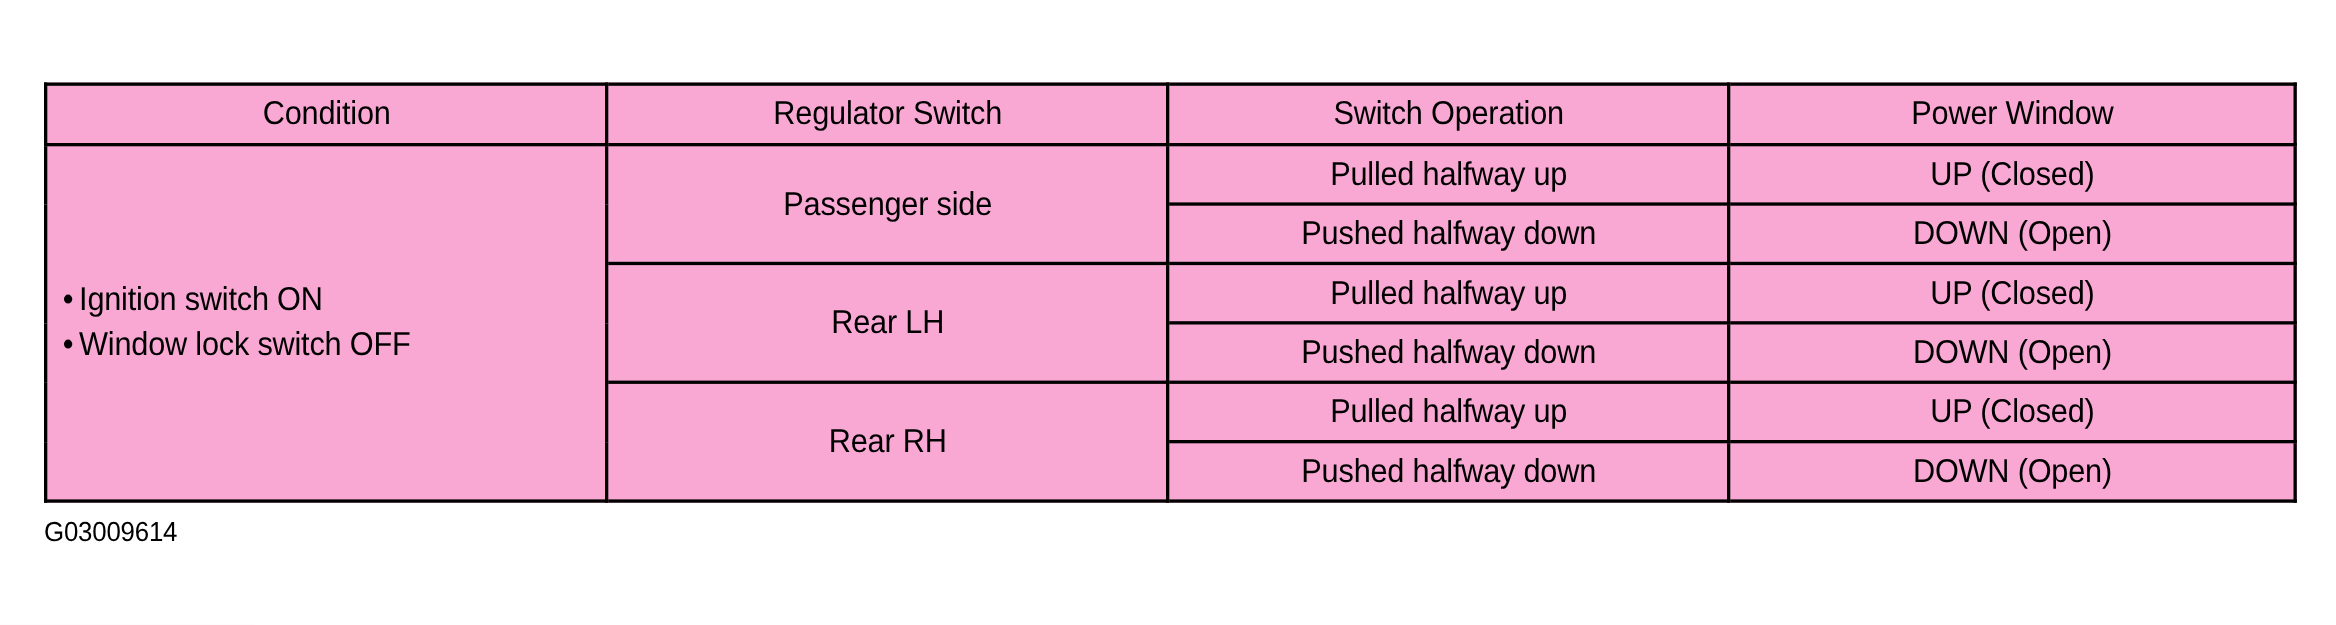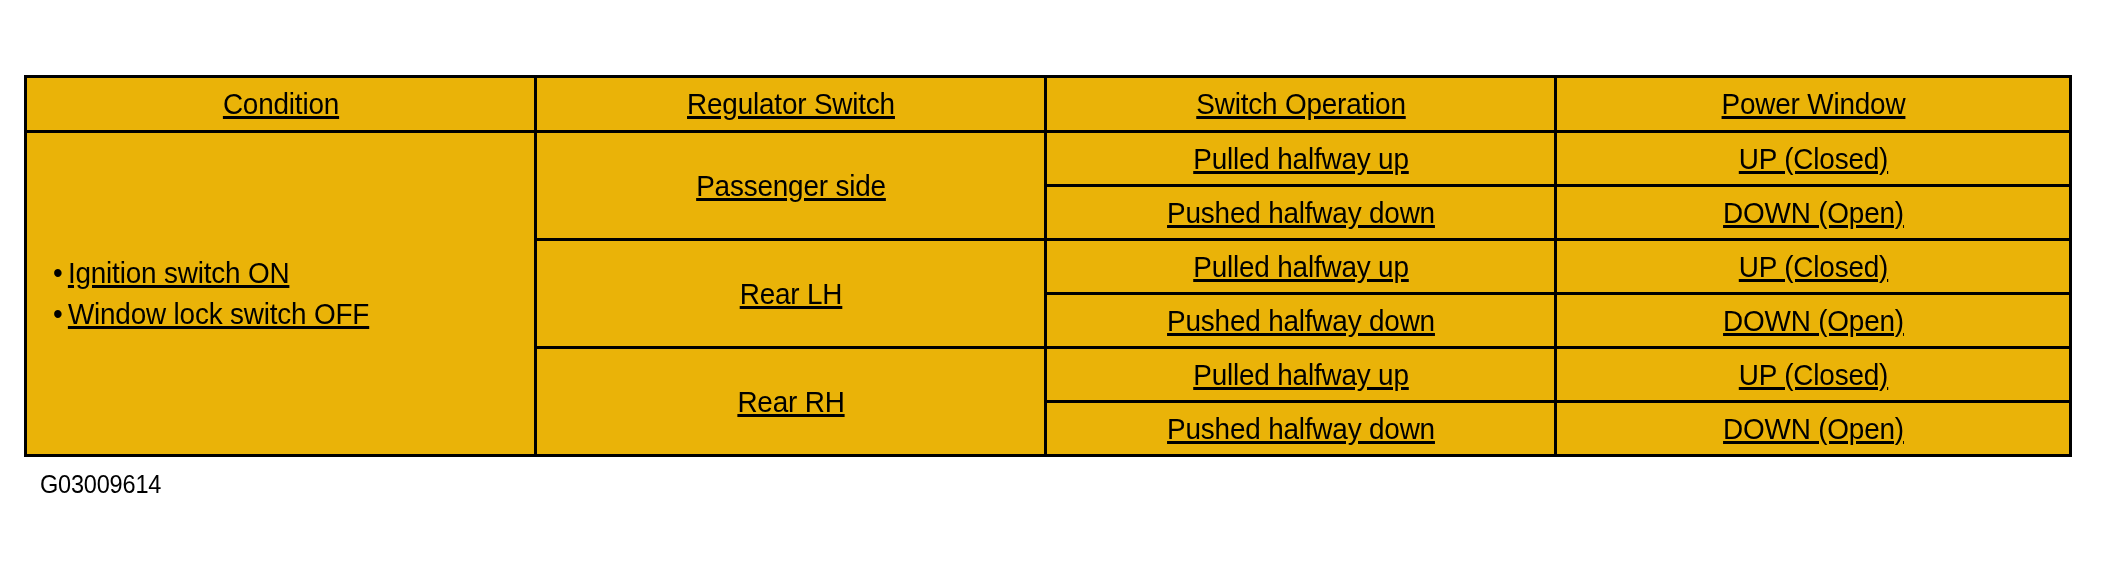--- a/index.html
+++ b/index.html
@@ -19,27 +19,26 @@
 
   .page {
     position: relative;
     width: 2124px;
     height: 568px;
   }
 
   
   .spec-table {
     position: absolute;
-    left: 24px;
+    left: 40px;
     top: 75px;
     width: 2045px;
     border-collapse: collapse;
     table-layout: fixed;
-    background: #eab308;
-    text-decoration: underline;
+    background: #f9a8d4;
   }
 
   .spec-table col.c-condition  { width: 510px; }
   .spec-table col.c-regulator  { width: 510px; }
   .spec-table col.c-operation  { width: 510px; }
   .spec-table col.c-window     { width: 515px; }
 
   .spec-table th,
   .spec-table td {
     border: 3px solid #000000;
@@ -65,21 +64,21 @@
 
   
   td.cell-condition {
     text-align: left;
     vertical-align: middle;
     padding: 0 14px 0 14px;
     transform: none;
   }
 
   .bullet-list {
-    margin: 12px;
+    margin: 0;
     padding: 0;
     list-style: none;
   }
   .bullet-list li {
     font-size: 30px;
     line-height: 1.36;
     letter-spacing: -0.2px;
     white-space: nowrap;
     display: block;
     transform: scaleX(0.93);

